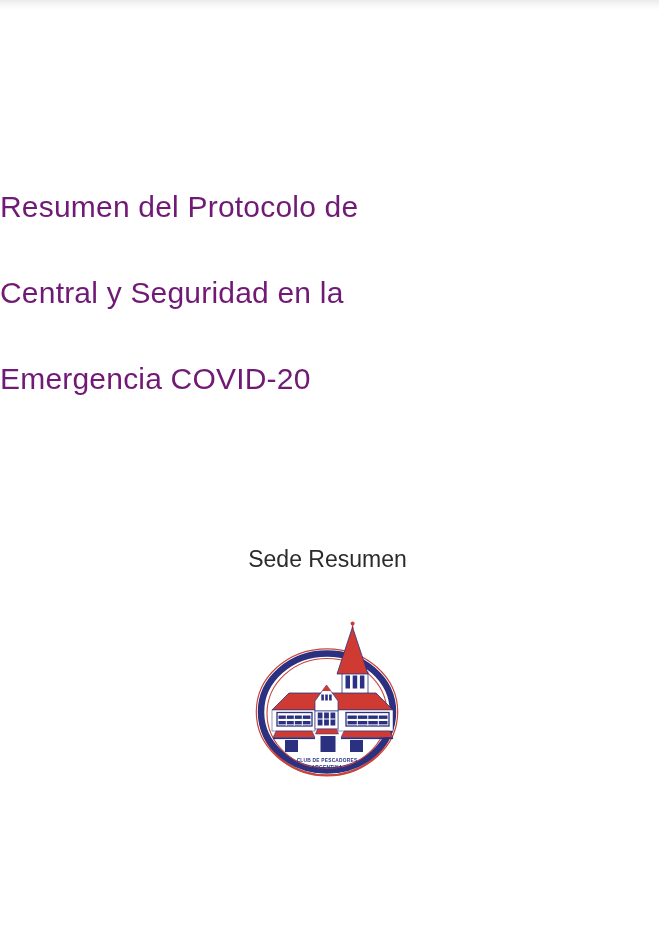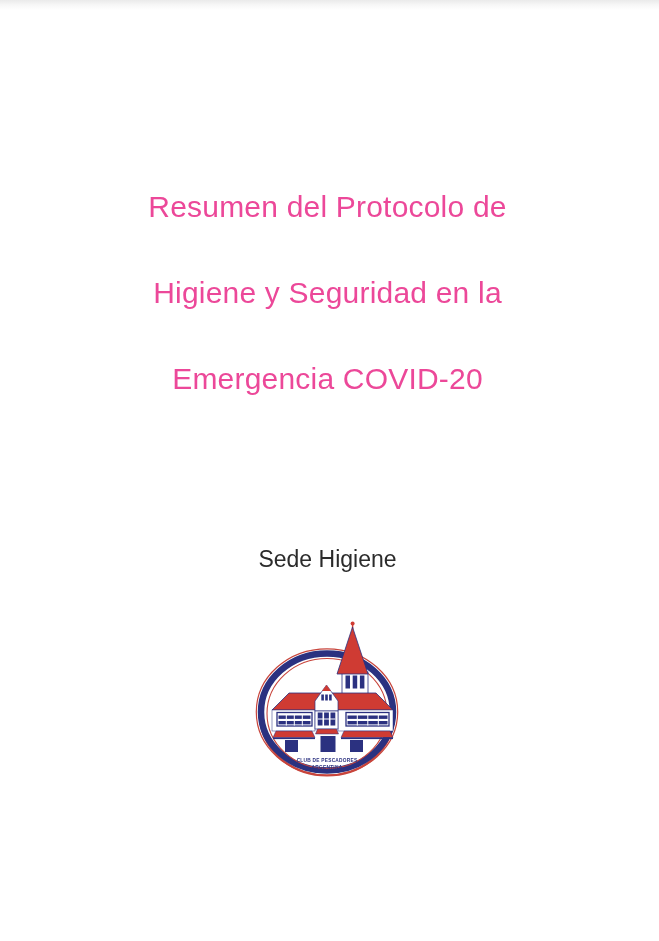--- a/index.html
+++ b/index.html
@@ -15,24 +15,24 @@
   .top-shade {
     position: absolute;
     top: 0; left: 0; right: 0;
     height: 10px;
     background: linear-gradient(180deg, #eaeaea 0%, #f6f6f6 45%, #ffffff 100%);
   }
   .title-line {
     position: absolute;
     left: 0;
     width: 655px;
-    text-align: center;
+    text-align: left;
     font-size: 30px;
     line-height: 36px;
-    color: #ec4899;
+    color: #701a75;
     letter-spacing: 0.2px;
   }
   .t1 { top: 189px; }
   .t2 { top: 275px; }
   .t3 { top: 361px; }
   .subtitle {
     position: absolute;
     top: 545px;
     left: 0;
     width: 655px;
@@ -57,24 +57,24 @@
   }
 </style>
 </head>
 <body>
 
 <div class="page">
 
   <div class="top-shade"></div>
 
   <div class="title-line t1">Resumen del Protocolo de</div>
-  <div class="title-line t2">Higiene y Seguridad en la</div>
+  <div class="title-line t2">Central y Seguridad en la</div>
   <div class="title-line t3">Emergencia COVID-20</div>
 
-  <div class="subtitle">Sede Higiene</div>
+  <div class="subtitle">Sede Resumen</div>
 
   <div class="logo-wrap">
     <svg viewBox="0 0 150 162" xmlns="http://www.w3.org/2000/svg">
 
       <ellipse cx="75" cy="96" rx="71" ry="63.5" fill="#ffffff"></ellipse>
 
       <ellipse cx="75" cy="98.5" rx="67" ry="61" fill="none" stroke="#c8453c" stroke-width="2.2"></ellipse>
 
       <ellipse cx="75" cy="96" rx="66" ry="58.5" fill="none" stroke="#2b3180" stroke-width="6.5"></ellipse>
 

